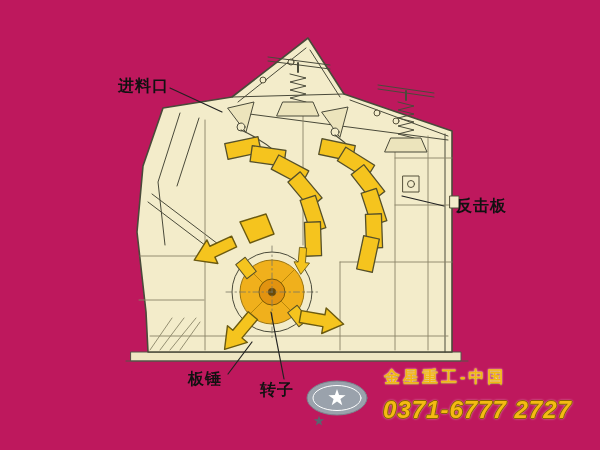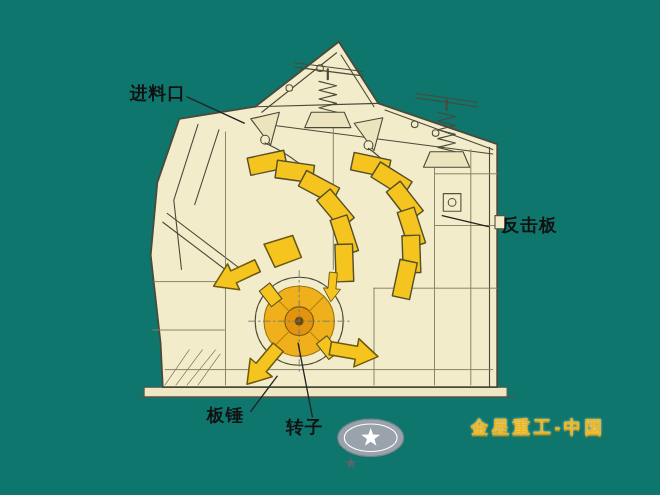--- a/index.html
+++ b/index.html
@@ -1,30 +1,29 @@
 <!DOCTYPE html>
 <html><head>
 <meta charset="utf-8">
 <style>
   html,body { margin:0; padding:0; background:#ffffff; }
   .canvas {
-    position:relative; width:600px; height:450px; background:#0f766e;
+    position:relative; width:600px; height:450px; background:#be185d;
     font-family:"Liberation Sans", sans-serif; overflow:hidden;
   }
   .canvas svg { position:absolute; left:0; top:0; }
   .label {
     position:absolute; color:#111111; font-size:16px; font-weight:600;
     letter-spacing:1px; white-space:nowrap; line-height:1;
   }
   .wm-company {
-    position:absolute; left:384px; top:379px; white-space:nowrap;
+    position:absolute; left:384px; top:367px; white-space:nowrap;
     font-size:16px; font-weight:bold; letter-spacing:3px;
     color:#f2b713;
     text-shadow:0 0 2px #ffffff, 0 1px 0 #a87d00;
-    margin-left:44px;
   }
   .wm-phone {
     position:absolute; left:383px; top:396px; white-space:nowrap;
     font-size:24px; font-weight:bold; letter-spacing:1px; font-style:italic;
     color:#f4bb12;
     text-shadow:-1px 0 0 #8a6400, 1px 0 0 #8a6400, 0 -1px 0 #8a6400, 0 1px 0 #8a6400, 0 0 3px #ffffff;
   }
 </style>
 </head>
 <body>
@@ -145,14 +144,15 @@
   <div class="label" style="left:118px; top:78px;">进料口</div>
 
   <div class="label" style="left:456px; top:198px;">反击板</div>
 
   <div class="label" style="left:188px; top:371px;">板锤</div>
 
   <div class="label" style="left:260px; top:382px;">转子</div>
 
   <div class="wm-company">金星重工-中国</div>
 
+  <div class="wm-phone">0371-6777 2727</div>
 
 </div>
 
 </body></html>

